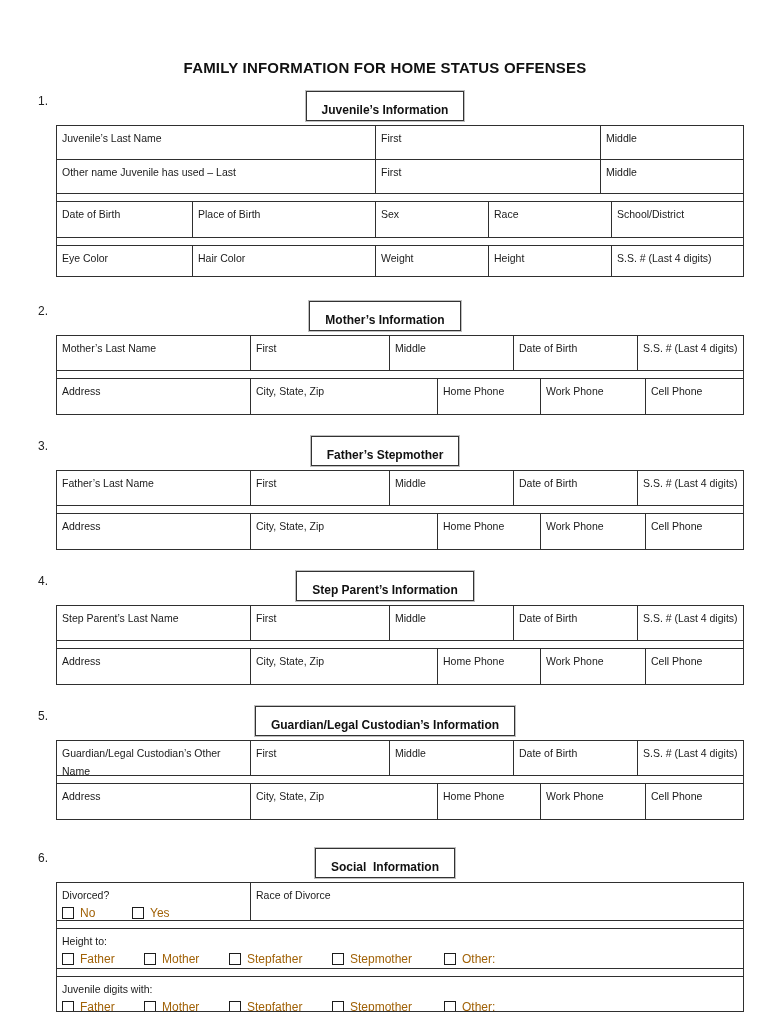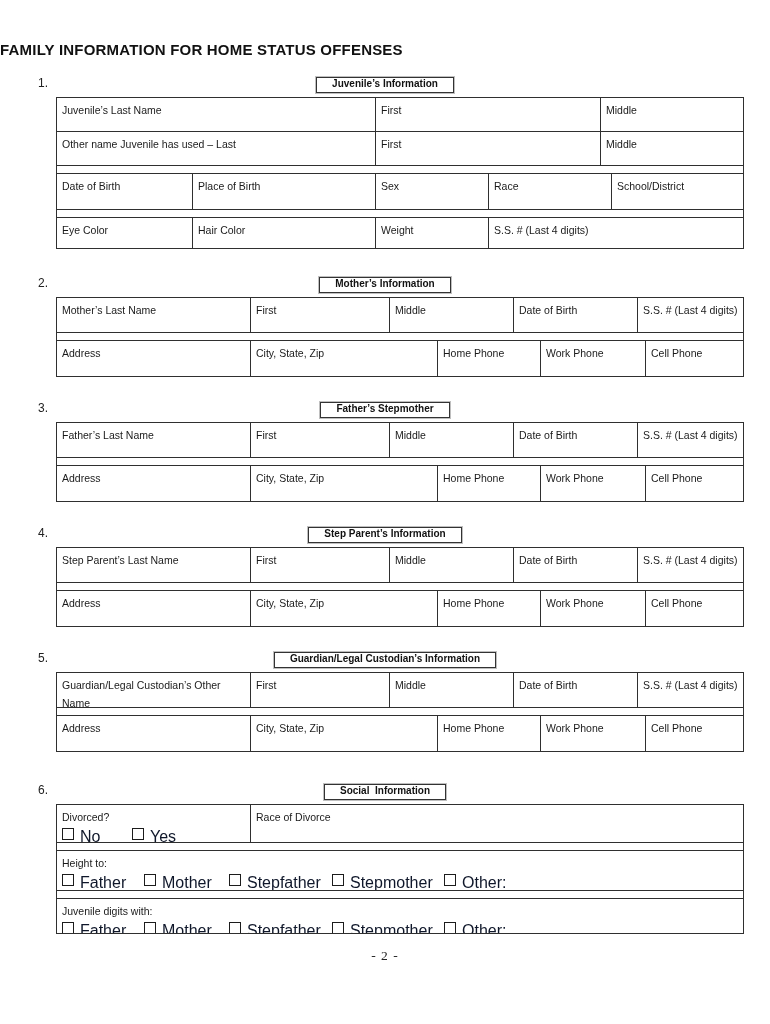--- a/index.html
+++ b/index.html
@@ -5,31 +5,32 @@
   html,body { margin:0; padding:0; background:#ffffff; }
   .page {
     position:relative;
     width:770px; height:1024px;
     background:#fff;
     font-family:"Liberation Sans","DejaVu Sans",sans-serif;
     color:#111;
     overflow:hidden;
   }
   .title {
-    margin:0; padding-top:41px;
+    margin:0; padding-top:59px;
+    text-align:center;
     font-size:15px; font-weight:bold; letter-spacing:.2px;
   }
   .sec-head { position:relative; width:770px; text-align:center; }
   .mt15{margin-top:15px}.mt24{margin-top:24px}.mt21{margin-top:21px}.mt28{margin-top:28px}
   .sec-num { position:absolute; left:38px; top:3px; font-size:12px; color:#222; }
   .sec-box {
     display:inline-block;
     border:1px solid #333; outline:1px solid #bfbfbf;
-    padding:0 15px 3px 15px;
-    font-size:10px; font-weight:bold; white-space:pre;
+    padding:11px 15px 3px 15px;
+    font-size:12px; font-weight:bold; white-space:pre;
     background:#fff;
   }
   .ftable {
     margin:4px 0 0 56px; width:688px;
     border:1px solid #2f2f2f; box-sizing:border-box;
     background:#fff;
   }
   .frow { display:flex; border-bottom:1px solid #2f2f2f; box-sizing:border-box; }
   .frow:last-child { border-bottom:none; }
   .fcell {
@@ -37,21 +38,21 @@
     border-right:1px solid #2f2f2f;
     padding:2px 3px 0 5px;
     overflow:hidden;
   }
   .fcell:last-child { border-right:none; flex:1; }
   .lbl { font-size:10.5px; color:#1a1a1a; }
   .h34{height:34px}.h35{height:35px}.h36{height:36px}.h30{height:30px}.h38{height:38px}.h40{height:40px}
   .sprow { height:8px; }
   .sprow .fcell { flex:1; }
   .opts { display:flex; align-items:center; margin-top:3px; }
-  .opt { display:flex; font-size:16px; color:#0f172a; }
+  .opt { display:flex; align-items:center; font-size:12px; color:#a16207; }
   .cb {
     width:12px; height:12px; box-sizing:border-box;
     border:1.5px solid #1c1c1c; background:#fff;
     margin-right:6px; flex:none;
   }
   .opts-2 .opt:nth-child(1){width:70px}
   .opts-5 .opt:nth-child(1){width:82px}
   .opts-5 .opt:nth-child(2){width:85px}
   .opts-5 .opt:nth-child(3){width:103px}
   .opts-5 .opt:nth-child(4){width:112px}
@@ -98,20 +99,21 @@
       <div class="fcell w123"><span class="lbl">Race</span></div>
       <div class="fcell"><span class="lbl">School/District</span></div>
     </div>
     <div class="frow sprow">
         <div class="fcell"></div>
       </div>
     <div class="frow h30">
       <div class="fcell w136"><span class="lbl">Eye Color</span></div>
       <div class="fcell w183"><span class="lbl">Hair Color</span></div>
       <div class="fcell w113"><span class="lbl">Weight</span></div>
+      <div class="fcell w123"><span class="lbl">Height</span></div>
       <div class="fcell"><span class="lbl">S.S. # (Last 4 digits)</span></div>
     </div>
   </div>
 
   <div class="sec-head mt24">
     <span class="sec-num">2.</span>
     <span class="sec-box">Mother’s Information</span>
   </div>
   <div class="ftable">
     <div class="frow h35">

